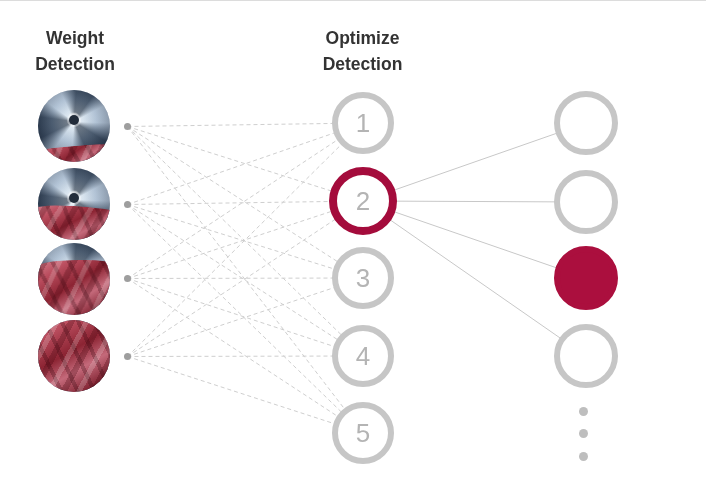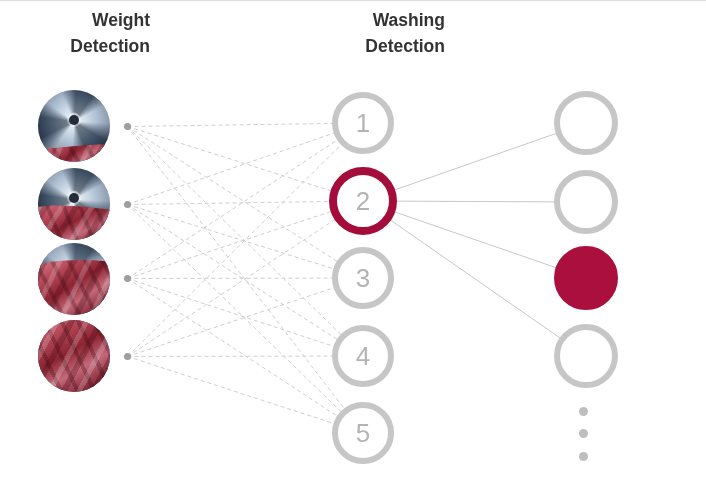--- a/index.html
+++ b/index.html
@@ -3,21 +3,21 @@
 <meta charset="utf-8">
 <style>
   html,body{margin:0;padding:0;background:#fff;}
   #canvas{
     position:relative;width:706px;height:479px;background:#fff;overflow:hidden;
     border-top:1px solid #dcdcdc;box-sizing:border-box;
     font-family:"Liberation Sans",sans-serif;
   }
   
   .col-title{
-    position:absolute;top:6px;text-align:right;
+    position:absolute;top:24px;text-align:center;
     font-size:17.5px;line-height:26px;font-weight:600;color:var(--heading-text,#333);
   }
   .col-title span{display:block;}
   .t-weight{left:0;width:150px;}
   .t-softness{left:280px;width:165px;}
   .t-optimize{left:490px;width:212px;}
   
   #wires{position:absolute;left:0;top:0;}
   .wire{stroke-width:1;fill:none;}
   .wire.dashed{stroke:var(--dash-gray,#cfcfcf);stroke-dasharray:4 3;}
@@ -92,21 +92,21 @@
       <line x1="363" y1="200" x2="586" y2="201" class="wire solid"></line>
       <line x1="363" y1="200" x2="586" y2="277" class="wire solid"></line>
       <line x1="363" y1="200" x2="586" y2="355" class="wire solid"></line>
     </svg>
 
   <div class="col-title t-weight">
     <span>Weight</span>
     <span>Detection</span>
   </div>
   <div class="col-title t-softness">
-    <span>Washing</span>
+    <span>Optimize</span>
     <span>Detection</span>
   </div>
 
   <div class="photo p1">
     <div class="drum"></div>
     <div class="cloth"></div>
   </div>
   <div class="photo p2">
     <div class="drum"></div>
     <div class="cloth"></div>

